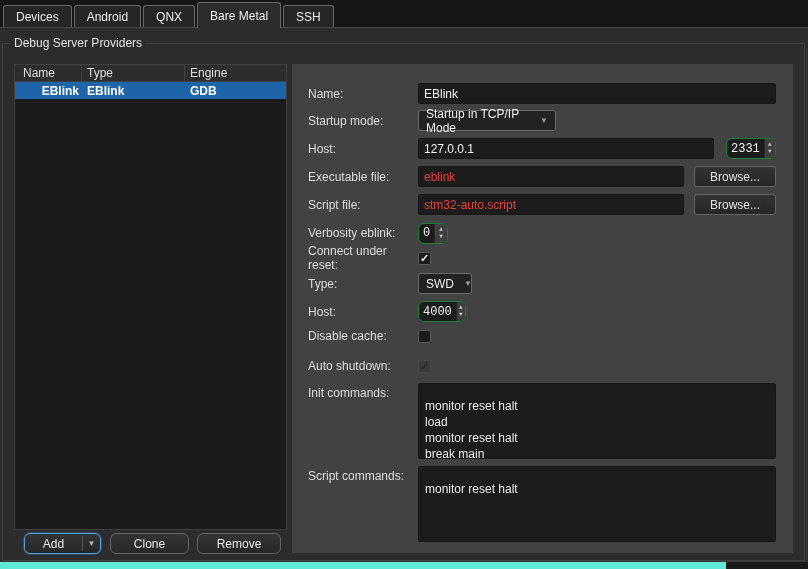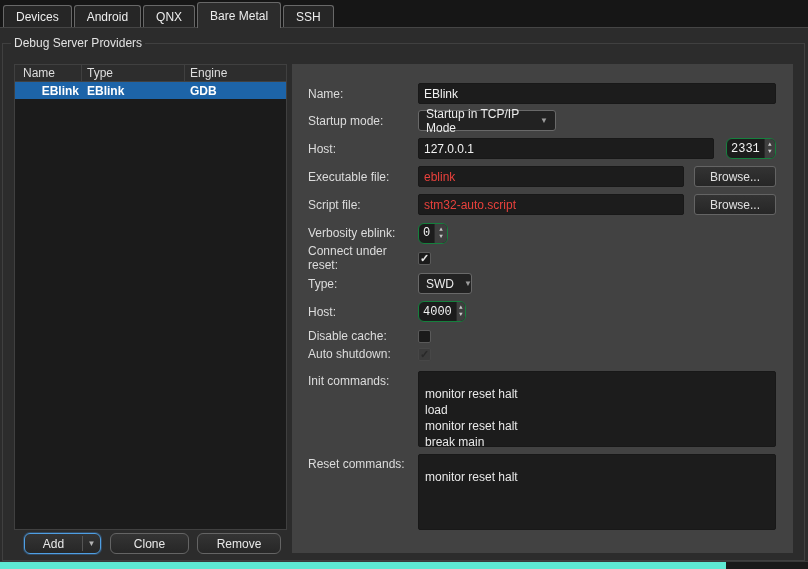--- a/index.html
+++ b/index.html
@@ -210,21 +210,21 @@
         <div class="spin" style="width:48px;">
           <span class="sval">4000</span>
           <span class="sbtns">
             <span>▲</span>
             <span>▼</span>
           </span>
         </div>
       </div>
     </div>
 
-    <div class="frow" style="height:14px; margin-bottom:4px;">
+    <div class="frow" style="height:14px; margin-bottom:16px;">
       <div class="flabel">Disable cache:</div>
       <div class="fctrl">
         <div class="cb">
           <span></span>
         </div>
       </div>
     </div>
 
     <div class="frow" style="height:14px; margin-bottom:10px;">
       <div class="flabel">Auto shutdown:</div>
@@ -239,20 +239,20 @@
       <div class="flabel">Init commands:</div>
       <div class="fctrl">
         <div class="tarea">monitor reset halt
 load
 monitor reset halt
 break main</div>
       </div>
     </div>
 
     <div class="frow top">
-      <div class="flabel">Reset commands:</div>
+      <div class="flabel">Script commands:</div>
       <div class="fctrl">
         <div class="tarea">monitor reset halt</div>
       </div>
     </div>
 
   </div>
 </div>
 
 </body></html>

